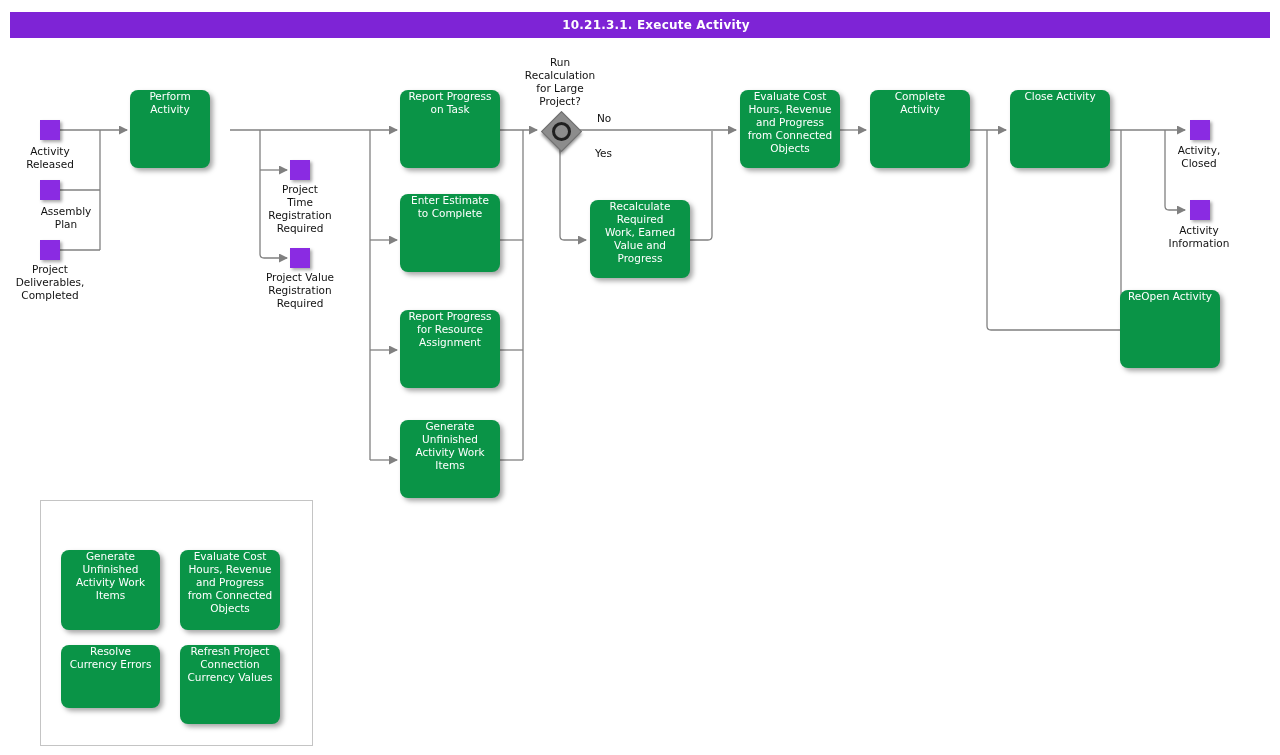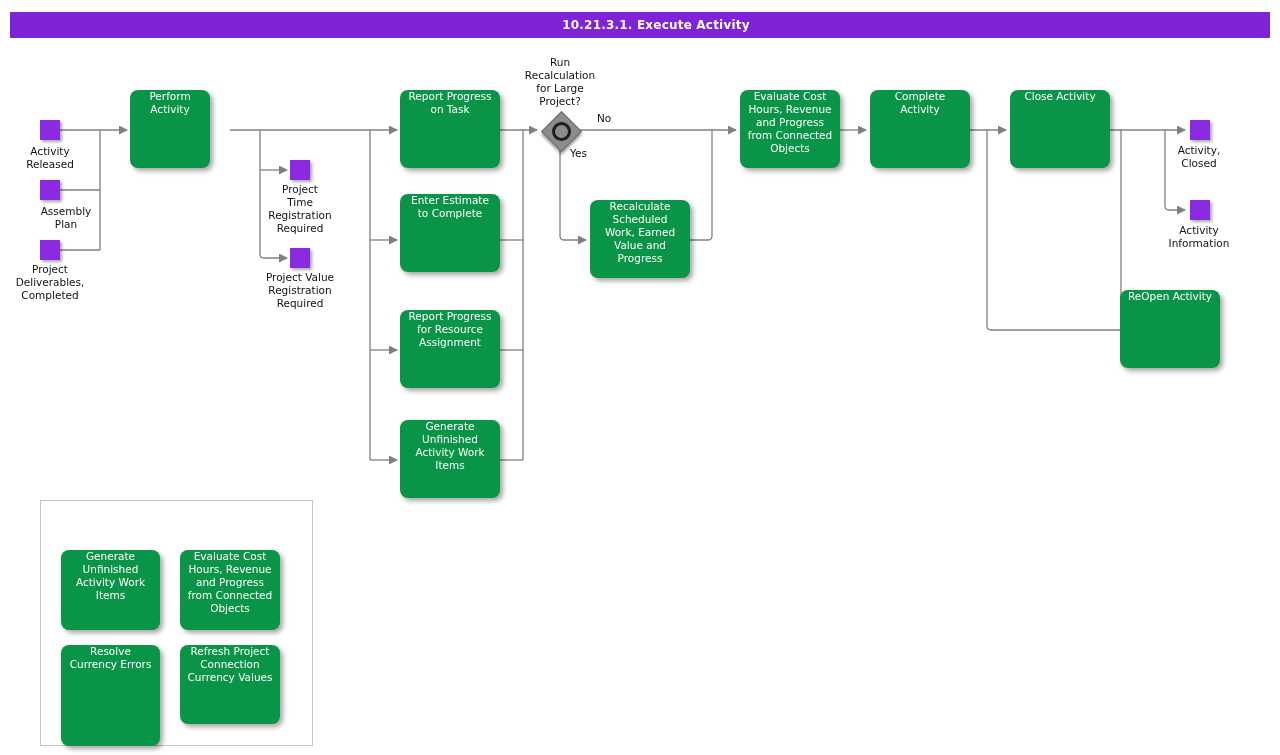--- a/index.html
+++ b/index.html
@@ -153,21 +153,21 @@
 Assignment</span>
   </div>
   <div class="task" style="left:400px;top:420px;width:100px;height:78px">
     <span class="tlabel">Generate
 Unfinished
 Activity Work
 Items</span>
   </div>
   <div class="task" style="left:590px;top:200px;width:100px;height:78px">
     <span class="tlabel">Recalculate
-Scheduled
+Required
 Work, Earned
 Value and
 Progress</span>
   </div>
   <div class="task" style="left:740px;top:90px;width:100px;height:78px">
     <span class="tlabel">Evaluate Cost
 Hours, Revenue
 and Progress
 from Connected
 Objects</span>
@@ -184,38 +184,38 @@
   </div>
 
   <div class="gateway">
     <div class="gw-circle"></div>
   </div>
   <div class="nodelabel" style="left:510px;top:56px;width:100px">Run
 Recalculation
 for Large
 Project?</div>
   <div class="floatlabel" style="left:597px;top:112px">No</div>
-  <div class="floatlabel" style="left:570px;top:147px">Yes</div>
+  <div class="floatlabel" style="left:595px;top:147px">Yes</div>
 
   <div class="support-box"></div>
 
   <div class="task" style="left:61px;top:550px;width:99px;height:80px">
     <span class="tlabel">Generate
 Unfinished
 Activity Work
 Items</span>
   </div>
   <div class="task" style="left:180px;top:550px;width:100px;height:80px">
     <span class="tlabel">Evaluate Cost
 Hours, Revenue
 and Progress
 from Connected
 Objects</span>
   </div>
-  <div class="task" style="left:61px;top:645px;width:99px;height:101px">
+  <div class="task" style="left:61px;top:645px;width:99px;height:63px">
     <span class="tlabel">Resolve
 Currency Errors</span>
   </div>
   <div class="task" style="left:180px;top:645px;width:100px;height:79px">
     <span class="tlabel">Refresh Project
 Connection
 Currency Values</span>
   </div>
 
 </div>

